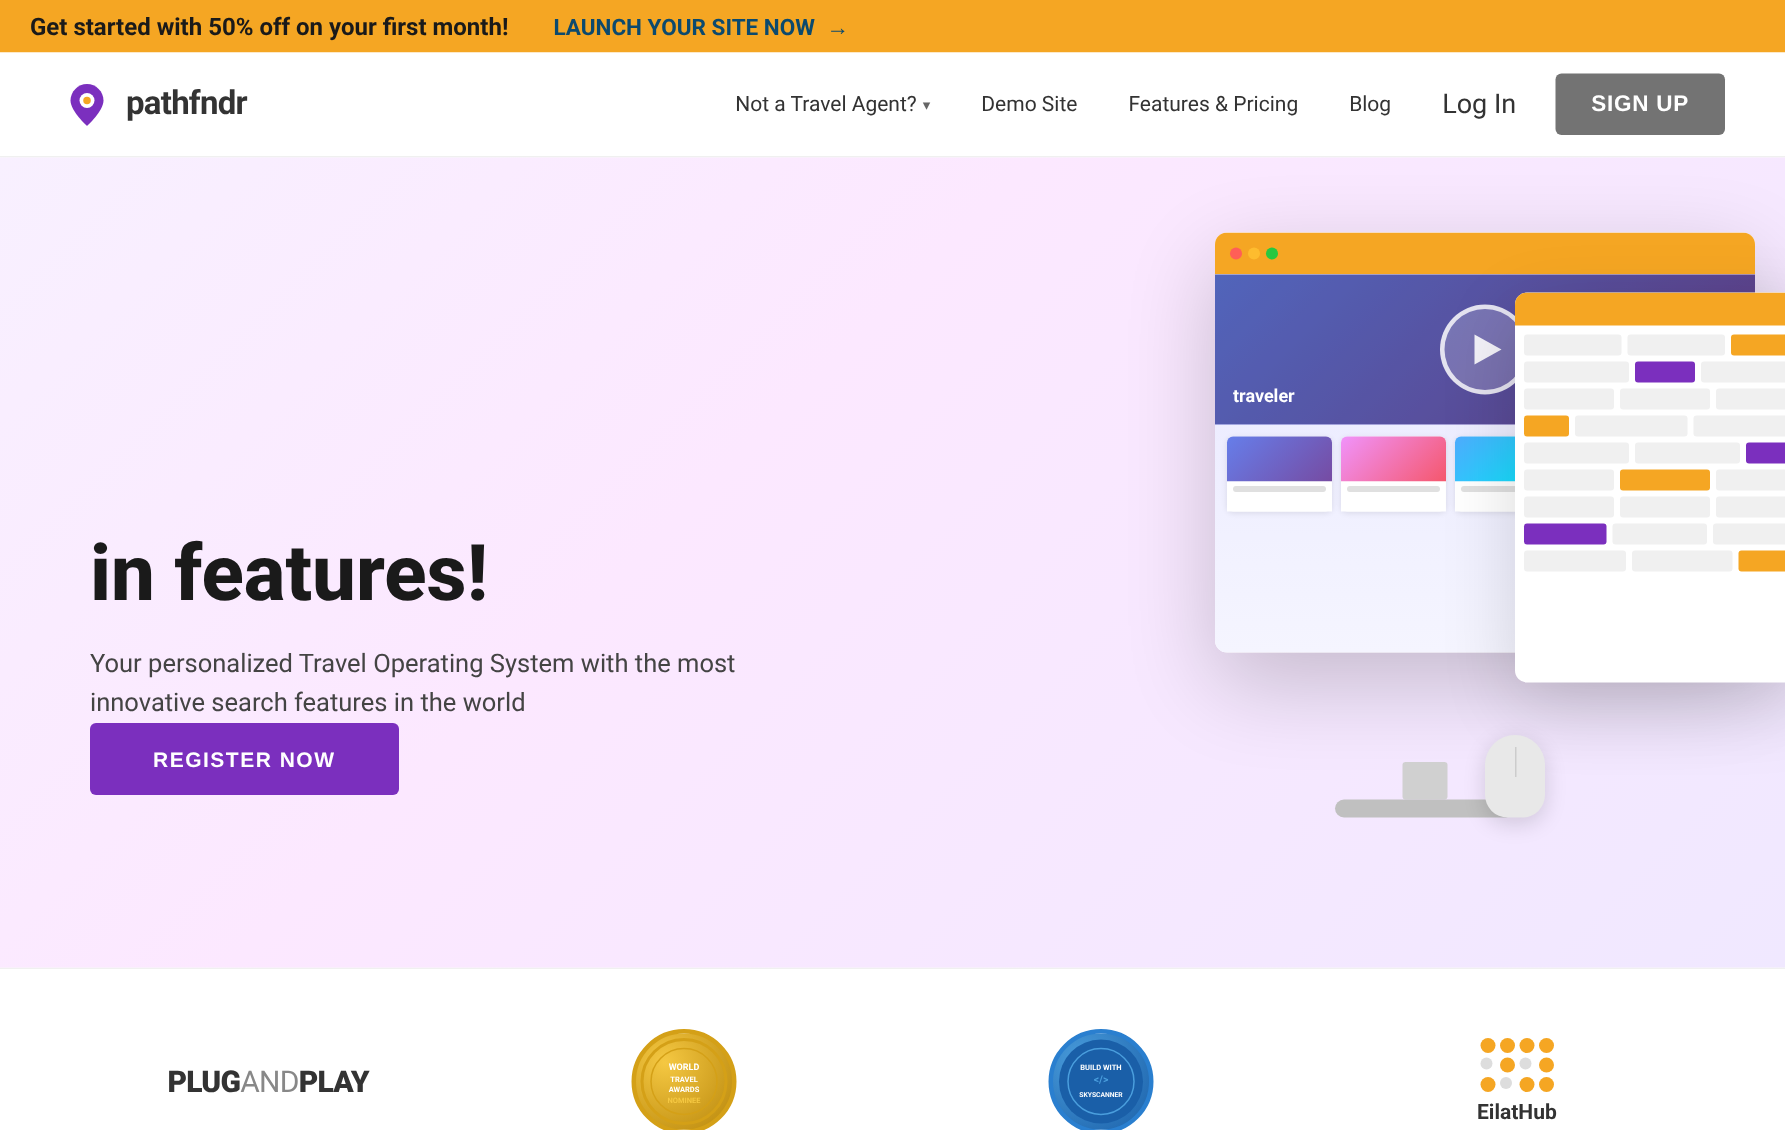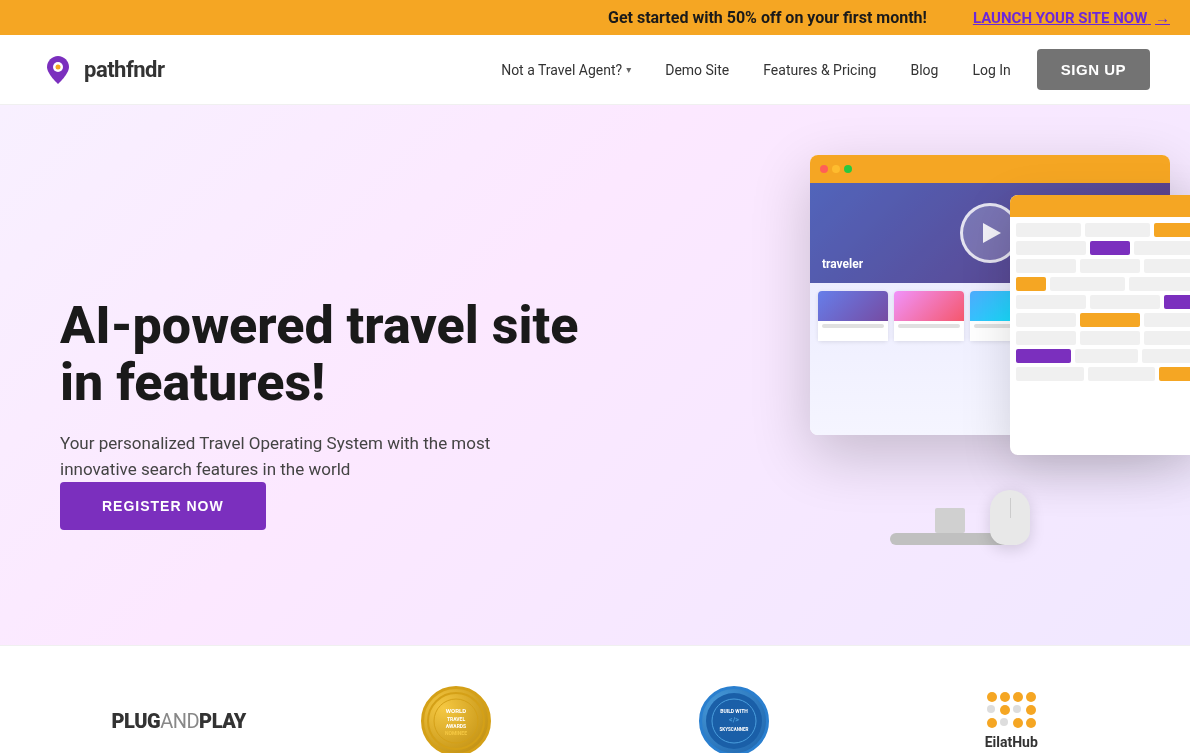--- a/index.html
+++ b/index.html
@@ -3,34 +3,33 @@
   <meta charset="utf-8">
   <style>
     * { margin: 0; padding: 0; box-sizing: border-box; }
     body { font-family: -apple-system, BlinkMacSystemFont, 'Segoe UI', Roboto, sans-serif; overflow-x: hidden; background: #fff; }
 
     
     .top-banner {
       background: #F5A623;
       display: flex;
       align-items: center;
-      justify-content: flex-end;
+      justify-content: flex-start;
       padding: 8px 20px;
-      gap: 46px;
+      gap: 30px;
     }
     .banner-text {
       font-weight: 700;
       font-size: 16px;
       color: #1a1a1a;
     }
     .banner-link {
       font-weight: 700;
       font-size: 15px;
-      color: #6d28d9;
-      text-decoration: underline;
+      color: #0c4a6e;
       cursor: pointer;
       white-space: nowrap;
     }
     .banner-arrow {
       margin-left: 4px;
     }
 
     
     .nav-header {
       display: flex;
@@ -73,21 +72,21 @@
       cursor: pointer;
       border-radius: 4px;
       white-space: nowrap;
     }
     .nav-chevron {
       font-size: 10px;
       color: #666;
     }
     .nav-login {
       padding: 8px 14px;
-      font-size: 14px;
+      font-size: 18px;
       color: #333;
       cursor: pointer;
     }
     .nav-signup {
       background: #737373;
       color: #fff;
       border: none;
       padding: 12px 24px;
       font-size: 15px;
       font-weight: 700;
@@ -460,21 +459,21 @@
     </div>
   </div>
 
   <button class="nav-signup">SIGN UP</button>
 </nav>
 
 <section class="hero-section">
   <div class="hero-content">
     <h1 class="hero-title">
       <br>
-      <span>AI-powered travel site</span><br>
+      <br>
       <span>in features!</span>
     </h1>
     <p class="hero-subtitle">Your personalized Travel Operating System with the most innovative search features in the world</p>
     <button class="hero-cta">REGISTER NOW</button>
   </div>
 
   <div class="hero-visual">
     <div class="screen-mockup">
 
       <div class="monitor-main">

